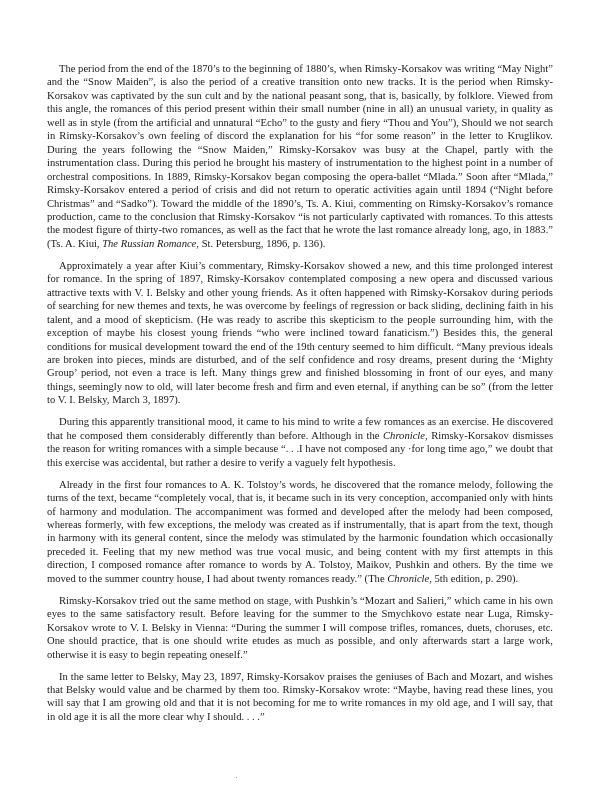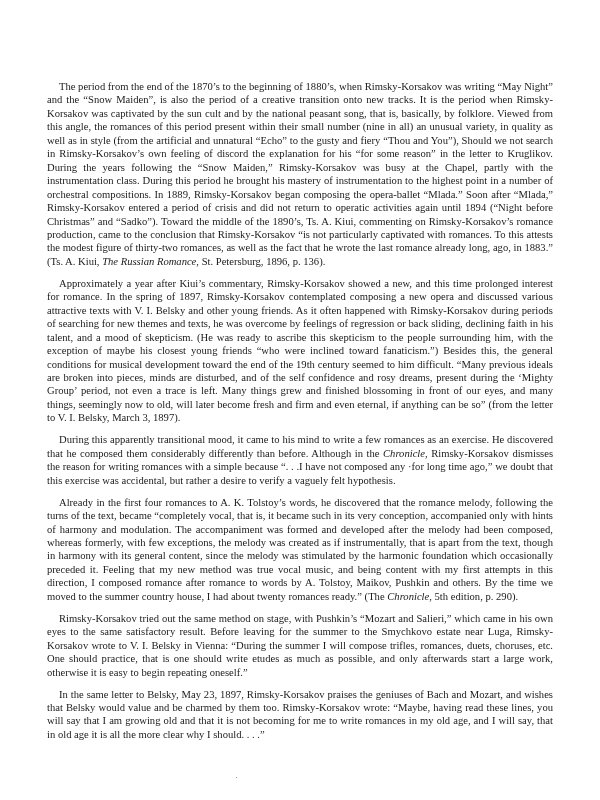--- a/index.html
+++ b/index.html
@@ -10,21 +10,21 @@
     body {
       width: 600px;
       height: 800px;
       position: relative;
       overflow: hidden;
       color: #1a1a1a;
     }
     .page {
       position: absolute;
       left: 47px;
-      top: 80px;
+      top: 62px;
       width: 506px;
       font-family: "Liberation Serif", "DejaVu Serif", serif;
       font-size: 10.6px;
       line-height: 13.45px;
       text-align: justify;
     }
     .page p {
       margin: 0 0 8.5px 0;
       text-indent: 12px;
       hyphens: none;

